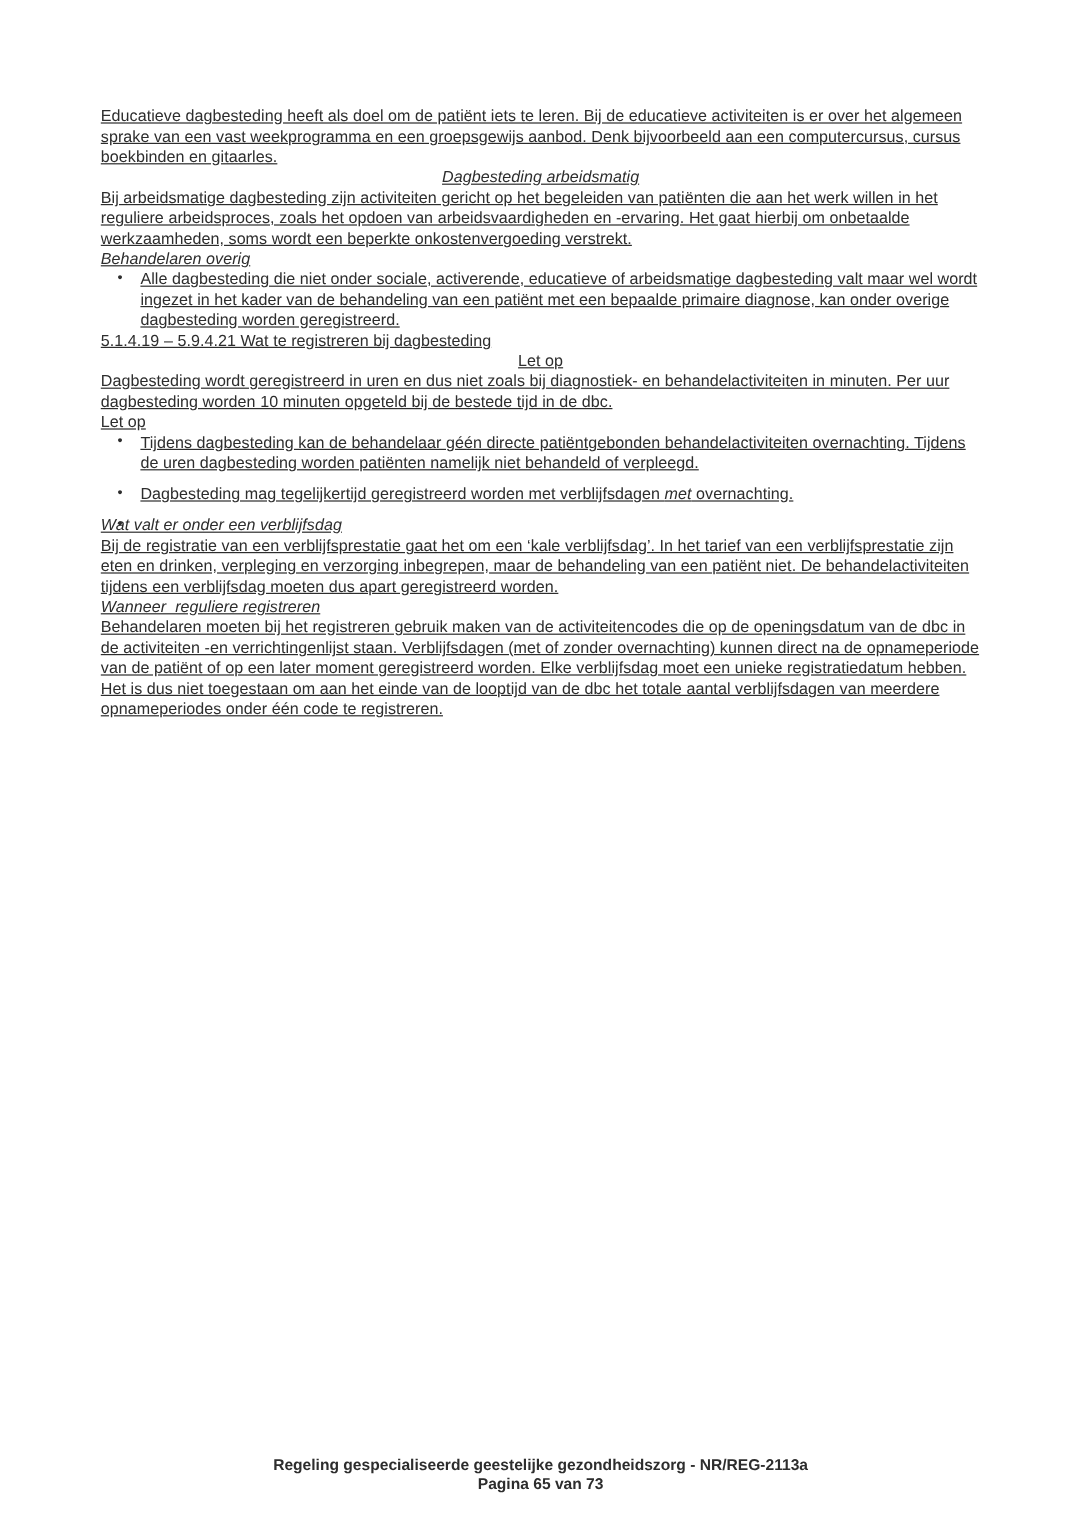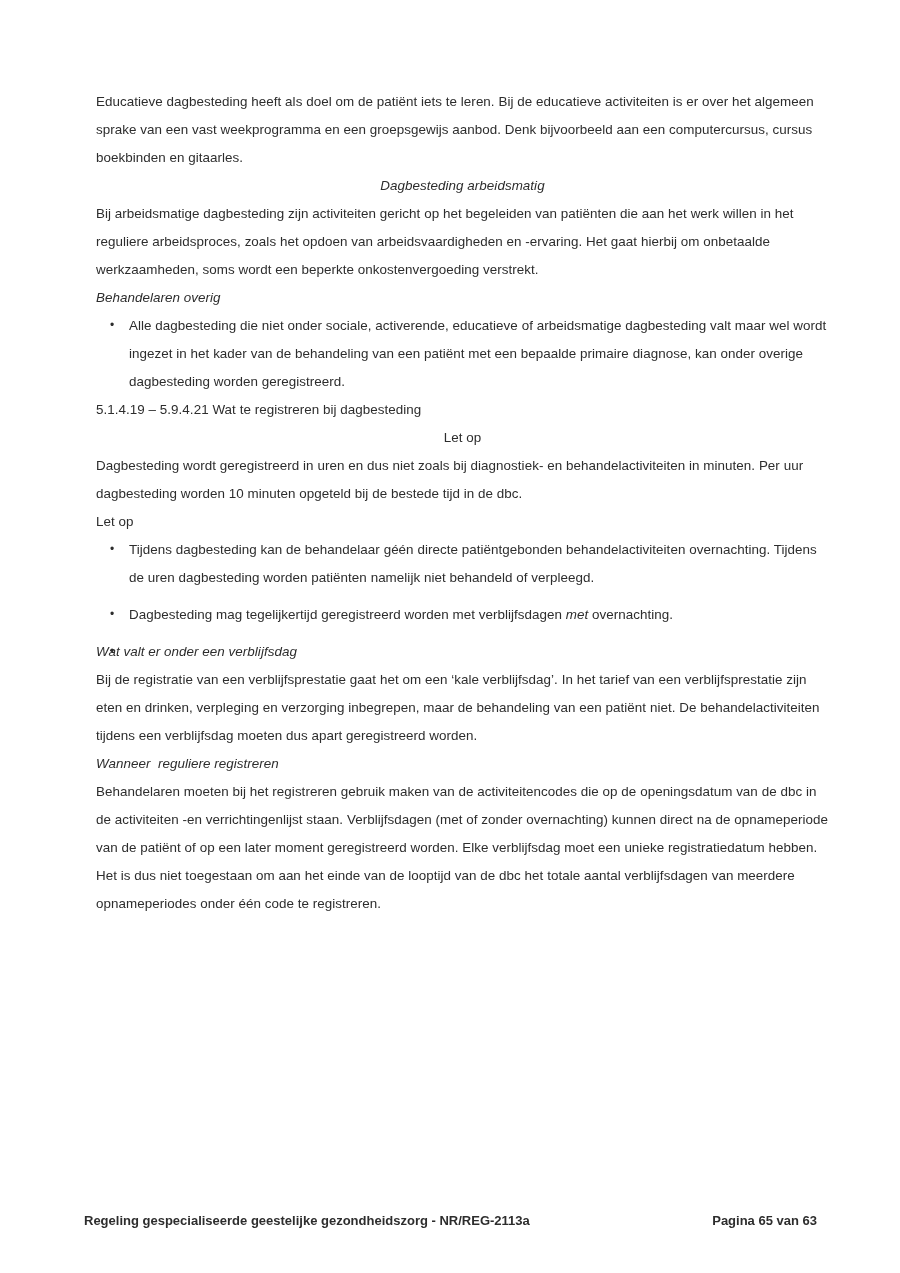--- a/index.html
+++ b/index.html
@@ -16,25 +16,26 @@
     position: relative;
     width: 900px;
     height: 1273px;
     background: var(--page-bg, #ffffff);
     color: var(--text-color, #2d2d2d);
     overflow: hidden;
   }
   .content {
     position: absolute;
     top: 88px;
-    left: 96px;
+    left: 84px;
     width: 733px;
     font-size: 13.4px;
-    line-height: 28px;
+    line-height: 17px;
     letter-spacing: 0.05px;
+    text-decoration: underline;
   }
   .content p {
     margin: 0;
   }
   .h-italic {
     font-style: italic;
     white-space: pre-wrap;
   }
   .h-section {
     font-style: normal;
@@ -70,24 +71,25 @@
   .mt46 { margin-top: 46px; }
   .mt55 { margin-top: 55px; }
   .mt57 { margin-top: 57px; }
   .footer {
     position: absolute;
     top: 1213px;
     left: 84px;
     width: 733px;
     display: flex;
     justify-content: space-between;
-    align-items: flex-end;
+    align-items: center;
     font-size: 13px;
     font-weight: 600;
     line-height: 16px;
+    flex-direction: column;
   }
 </style>
 </head>
 <body>
 
 <div class="page">
 
   <div class="content">
 
     <p>Educatieve dagbesteding heeft als doel om de patiënt iets te leren. Bij de educatieve activiteiten is er over het algemeen sprake van een vast weekprogramma en een groepsgewijs aanbod. Denk bijvoorbeeld aan een computercursus, cursus boekbinden en gitaarles.</p>
@@ -134,16 +136,16 @@
     <p class="mt9">Bij de registratie van een verblijfsprestatie gaat het om een ‘kale verblijfsdag’. In het tarief van een verblijfsprestatie zijn eten en drinken, verpleging en verzorging inbegrepen, maar de behandeling van een patiënt niet. De behandelactiviteiten tijdens een verblijfsdag moeten dus apart geregistreerd worden.</p>
 
     <p class="h-italic mt40">Wanneer  reguliere registreren</p>
 
     <p class="mt8">Behandelaren moeten bij het registreren gebruik maken van de activiteitencodes die op de openingsdatum van de dbc in de activiteiten -en verrichtingenlijst staan. Verblijfsdagen (met of zonder overnachting) kunnen direct na de opnameperiode van de patiënt of op een later moment geregistreerd worden. Elke verblijfsdag moet een unieke registratiedatum hebben. Het is dus niet toegestaan om aan het einde van de looptijd van de dbc het totale aantal verblijfsdagen van meerdere opnameperiodes onder één code te registreren.</p>
 
   </div>
 
   <div class="footer">
     <span>Regeling gespecialiseerde geestelijke gezondheidszorg - NR/REG-2113a</span>
-    <span>Pagina 65 van 63</span>
+    <span>Pagina 65 van 73</span>
   </div>
 
 </div>
 
 </body></html>

